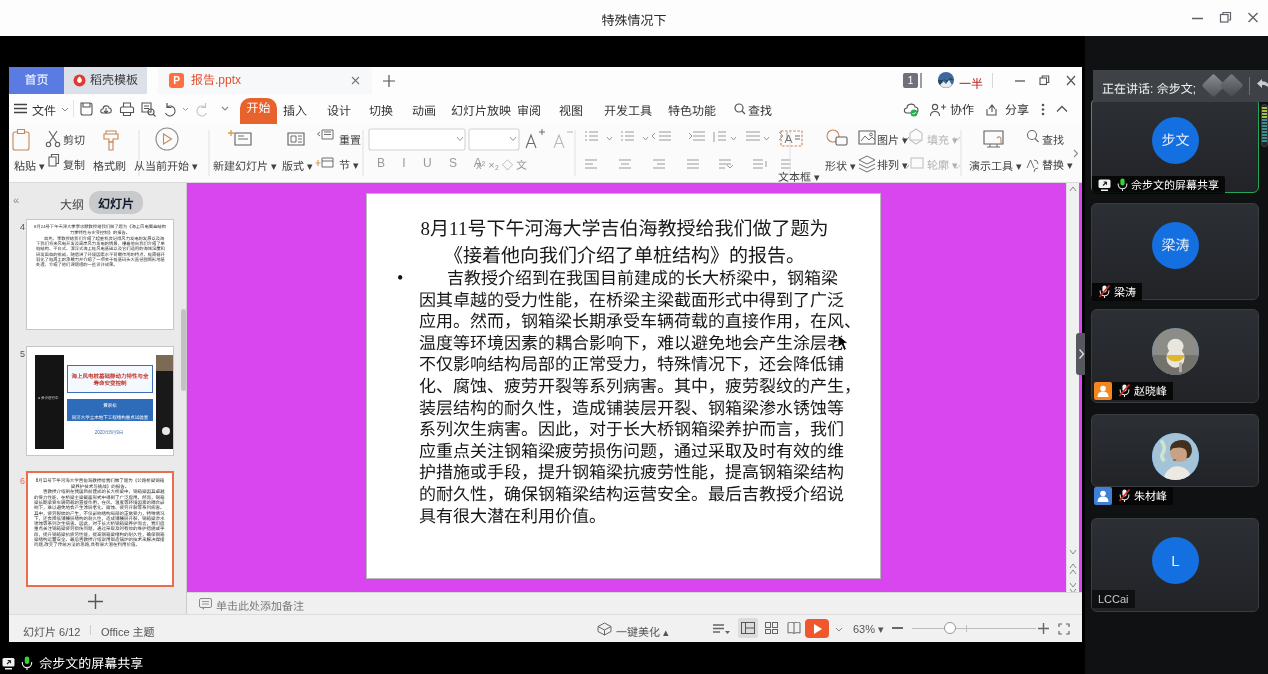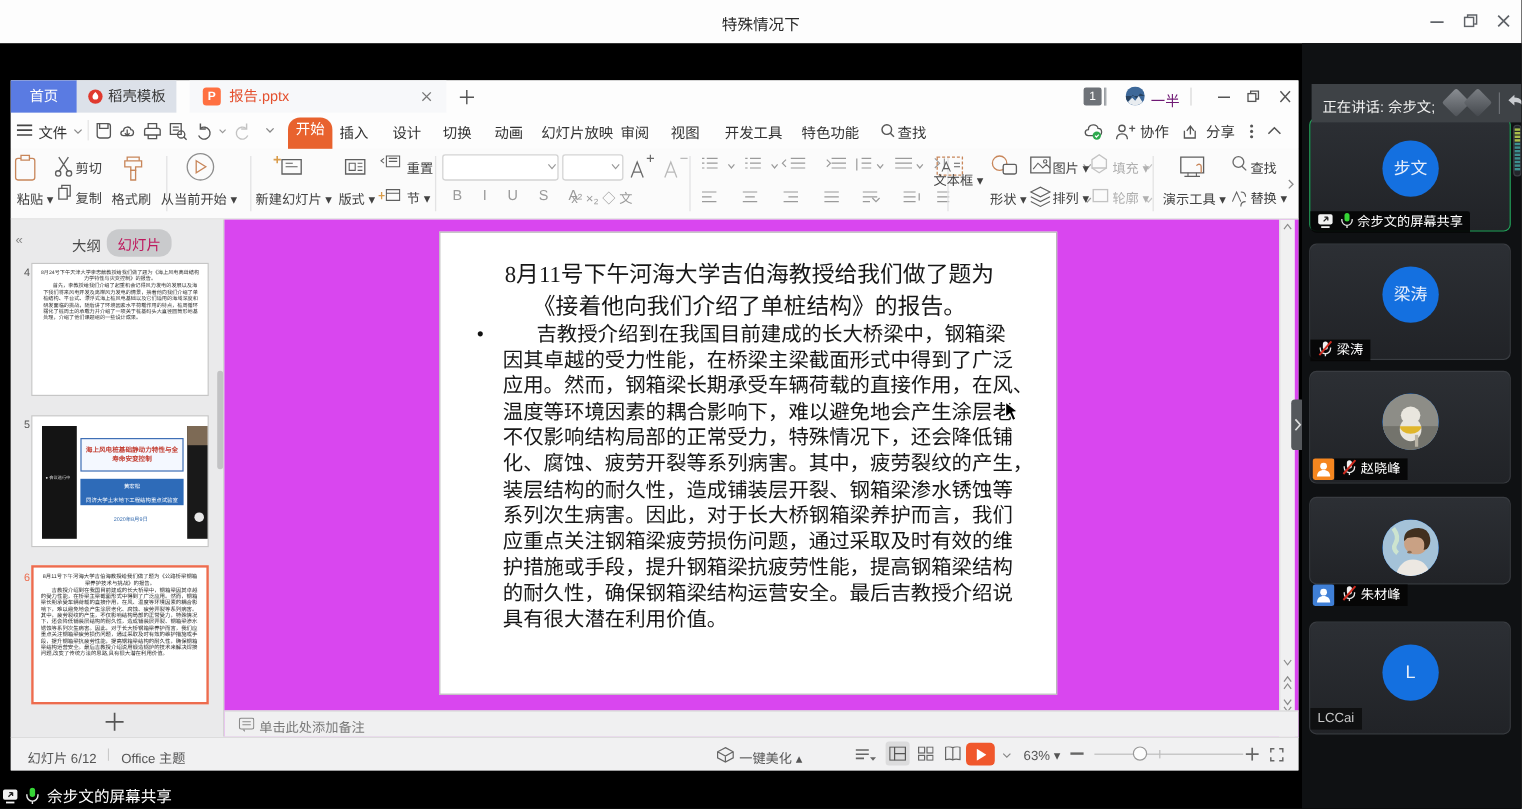--- a/index.html
+++ b/index.html
@@ -79,21 +79,21 @@
       </svg>
 
     <span class="abs" style="left:894px;top:6px;width:15px;height:15px;background:#6e7278;border-radius:2px;color:#fff;font-size:10px;line-height:15px;text-align:center;">1</span>
     <span class="abs" style="left:911px;top:6px;width:2px;height:15px;border-left:1.5px solid #9a9ea3;border-right:1.5px solid #9a9ea3;"></span>
     <span class="abs" style="left:983px;top:6px;width:1px;height:15px;background:#d8d8d8;"></span>
     <svg class="abs" style="left:929px;top:5px" width="16" height="16" viewBox="0 0 16 16">
         <circle cx="8" cy="8" r="8" fill="#3d6899"></circle>
         <path d="M0 8 a8 8 0 0 0 2 5 l4 -6 l3 3 l3 -4 a30 30 0 0 1 4 2" fill="#28425f"></path>
         <path d="M2 13 a8 8 0 0 0 12 0 l-3 -5 l-3 4 l-2.5 -2.5 z" fill="#e8ecf0"></path>
       </svg>
-    <span class="abs" style="left:950px;top:7px;font-size:12px;color:#701a75;">一半</span>
+    <span class="abs" style="left:950px;top:7px;font-size:12px;color:#b91c1c;">一半</span>
     <svg class="abs" style="left:1000px;top:8px" width="70" height="12" viewBox="0 0 70 12">
       <line x1="6" y1="6" x2="16" y2="6" stroke="#555" stroke-width="1.3"></line>
       <rect x="31" y="3" width="6.5" height="6.5" fill="none" stroke="#555" stroke-width="1.1"></rect>
       <path d="M33.2 3 V1 h6.5 v6.5 h-2" fill="none" stroke="#555" stroke-width="1.1"></path>
       <path d="M58 1 L66 10 M66 1 L58 10" stroke="#555" stroke-width="1.2"></path>
     </svg>
   </div>
 
   <div id="menurow" class="abs">
     <svg class="abs" style="left:5px;top:9px" width="13" height="11" viewBox="0 0 13 11">
@@ -285,35 +285,35 @@
     <span class="rl" style="left:54px;top:7px;">剪切</span>
     <span class="rl" style="left:54px;top:32px;">复制</span>
     <span class="rl" style="left:84px;top:33px;">格式刷</span>
     <span class="rl" style="left:125px;top:33px;">从当前开始 ▾</span>
     <span class="rl" style="left:204px;top:33px;">新建幻灯片 ▾</span>
     <span class="rl" style="left:273px;top:33px;">版式 ▾</span>
     <span class="rl" style="left:330px;top:7px;">重置</span>
     <span class="rl" style="left:330px;top:32px;">节 ▾</span>
     <span class="rl" style="left:368px;top:32px;color:#9a9a9a;letter-spacing:7px;font-size:12px;">B I U S A</span>
     <span class="rl" style="left:467px;top:32px;color:#9a9a9a;font-size:11px;">x² ×₂ ◇ 文</span>
-    <span class="rl" style="left:769px;top:17px;">文本框 ▾</span>
+    <span class="rl" style="left:769px;top:44px;">文本框 ▾</span>
     <span class="rl" style="left:816px;top:33px;">形状 ▾</span>
     <span class="rl" style="left:868px;top:7px;">图片 ▾</span>
     <span class="rl" style="left:868px;top:32px;text-align:center;">排列 ▾</span>
     <span class="rlg" style="left:918px;top:7px;">填充 ▾</span>
     <span class="rlg" style="left:918px;top:32px;">轮廓 ▾</span>
     <span class="rl" style="left:960px;top:33px;">演示工具 ▾</span>
     <span class="rl" style="left:1033px;top:7px;">查找</span>
     <span class="rl" style="left:1033px;top:32px;">替换 ▾</span>
   </div>
 
   <div id="leftpanel" class="abs">
     <span class="abs" style="left:4px;top:11px;color:#888;font-size:11px;">«</span>
     <span class="abs" style="left:51px;top:12px;">大纲</span>
-    <span class="abs" style="left:80px;top:8px;background:#c9cacc;border-radius:10px;padding:3px 9px;color:#be185d;">幻灯片</span>
+    <span class="abs" style="left:80px;top:8px;background:#c9cacc;border-radius:10px;padding:3px 9px;color:#0f172a;font-weight:bold;">幻灯片</span>
 
     <div class="thumb abs" style="top:36px;height:111px;">
       <div style="width:292px;transform:scale(0.5);transform-origin:0 0;">
         <div style="font-size:8.6px;line-height:10.6px;color:#333;padding:8px 14px 0 14px;text-align:center;">8月24号下午天津大学李忠献教授给我们做了题为《海上风电高耸结构力学特性与灾变控制》的报告。</div>
         <div style="font-size:8.6px;line-height:10.6px;color:#333;padding:2px 14px 0 18px;"><span style="display:inline-block;width:16px;"></span>首先，李教授给我们介绍了起重机会记得风力发电的发展以及海下我们将来风电开发及离岸风力发电的情景，接着他向我们介绍了单桩结构、平台式、漂浮式海上桩风电基础以及它们适用的海域深度和研发面临的挑战，随后讲了环境因素水平荷载作用的特点，桩周循环弱化了桩周土的承载力并介绍了一项关于桩基码头大直径圆筒形地基处理，介绍了他们课题组的一些设计成果。</div>
       </div>
     </div>
     <span class="thumbnum abs" style="top:39px;">4</span>
 
     <div class="thumb abs" style="top:163px;height:110px;">

